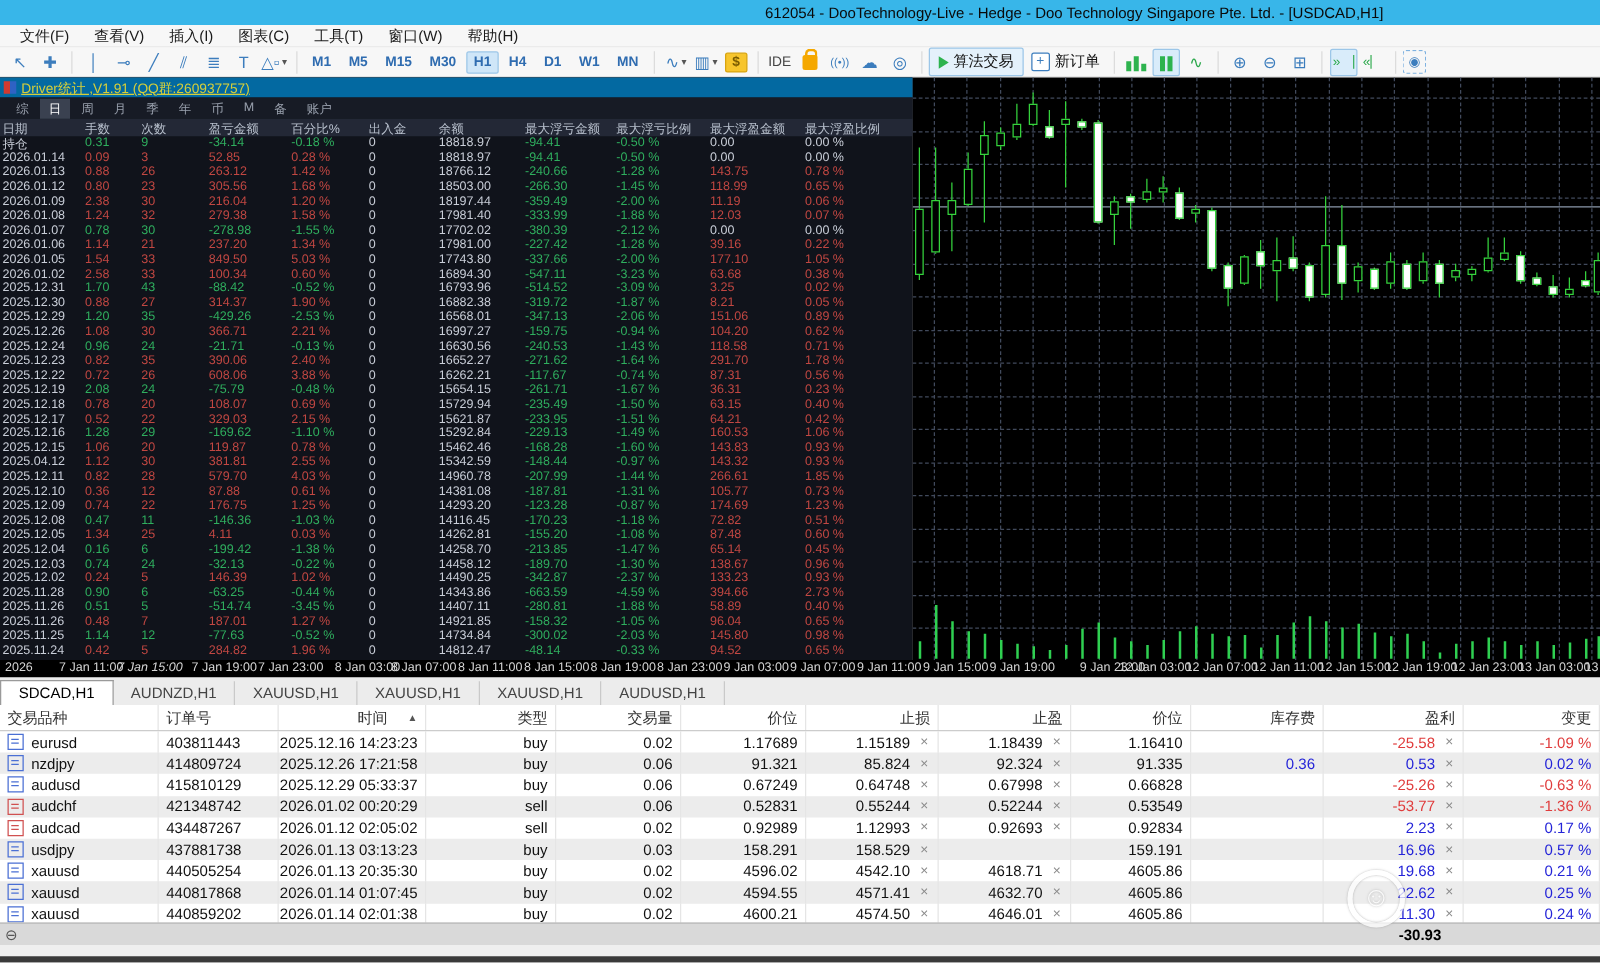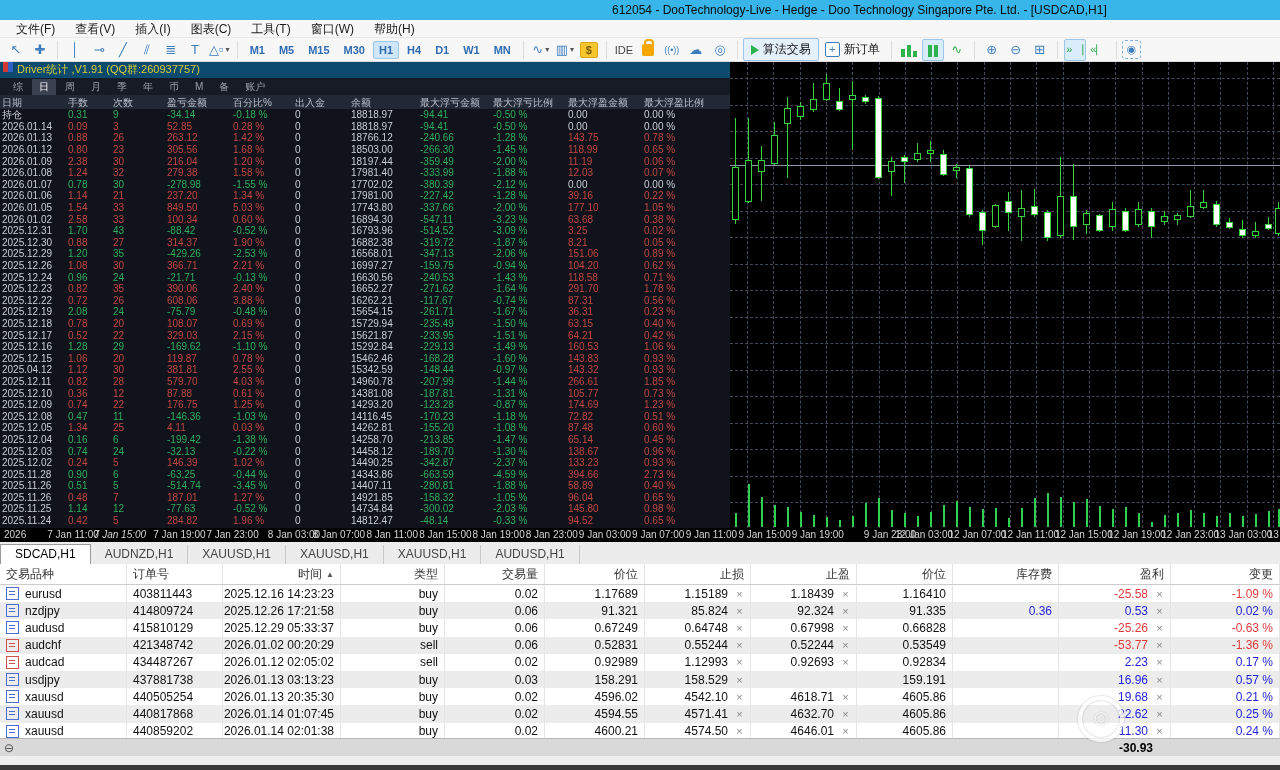--- a/index.html
+++ b/index.html
@@ -39,21 +39,21 @@
   .gridv{position:absolute;top:0;height:100%;width:0;border-left:1px dashed #414a5c;}
   .wick{position:absolute;width:1px;background:#35d23c;}
   .body{position:absolute;border:1px solid #35d23c;box-sizing:border-box;}
   .vol{position:absolute;width:2px;background:#2fd051;}
   .bidline{position:absolute;left:0;width:100%;height:1px;background:#8b98aa;}
   #axis{position:absolute;left:0;top:528px;width:1280px;height:14px;background:#000;color:#d5d5d5;font-size:10px;}
   #axis .al{position:absolute;top:1px;white-space:nowrap;transform:translateX(-50%);}
   #axis .ay{position:absolute;top:1px;left:4px;transform:none;}
   
   #stats{position:absolute;left:0;top:62px;width:730px;height:466px;background:#10131b;color:#c9ced8;font-size:10px;}
-  .ptitle{height:16px;background:#0c4a6e;display:flex;gap:4px;padding-left:3px;color:#d6cf3a;font-size:11px;}
+  .ptitle{height:16px;background:#0369a1;display:flex;align-items:center;gap:4px;padding-left:3px;color:#d6cf3a;font-size:11px;text-decoration:underline;}
   .plogo{width:10px;height:10px;background:linear-gradient(90deg,#d03a30 50%,#2f62c4 50%);}
   .ptabs{height:17px;background:#171b25;display:flex;align-items:center;gap:2px;padding-left:6px;color:#99a0ad;}
   .ptab{padding:1px 7px;}
   .ptab.active{background:#3a4150;color:#fff;}
   .phead{height:14px;background:#232836;display:flex;color:#b8c0cd;}
   .srow{height:11.6px;display:flex;align-items:center;}
   .scell{overflow:hidden;white-space:nowrap;box-sizing:border-box;padding-left:2px;}
   .c0{width:66px;} .c1{width:45px;} .c2{width:54px;} .c3{width:66px;} .c4{width:62px;} .c5{width:56px;}
   .c6{width:69px;} .c7{width:73px;} .c8{width:75px;} .c9{width:76px;} .c10{width:80px;}
   .phead .scell{padding-top:1px;}
@@ -63,21 +63,21 @@
               display:flex;align-items:flex-end;font-size:12px;color:#444;}
   .ctab{padding:2px 14px 3px 14px;border-right:1px solid #c9c9c9;}
   .ctab.active{background:#fff;border:1px solid #9a9a9a;border-bottom:none;color:#000;}
   
   #orders{position:absolute;left:0;top:564px;width:1280px;height:174px;background:#fff;font-size:12px;color:#111;}
   .orow{display:flex;height:17.2px;align-items:center;}
   .ohead{height:20px;color:#333;border-bottom:1px solid #ccc;background:#fff;}
   .ocell{box-sizing:border-box;padding:0 6px;border-right:1px solid #e5e5e5;height:100%;display:flex;align-items:center;overflow:hidden;white-space:nowrap;}
   .num{justify-content:flex-end;}
   .alt{background:#ececec;}
-  .oc0{width:127px;} .oc1{width:96px;} .oc2{width:118px;} .oc3{width:104px;} .oc4{width:100px;} .oc5{width:100px;}
+  .oc0{width:127px;} .oc1{width:96px;} .oc2{width:118px;gap:12px;} .oc3{width:104px;} .oc4{width:100px;} .oc5{width:100px;}
   .oc6{width:106px;} .oc7{width:106px;} .oc8{width:96px;} .oc9{width:106px;} .oc10{width:112px;} .oc11{width:109px;}
   .xbtn{color:#8a8a8a;font-size:11px;margin-left:7px;width:9px;text-align:center;}
   .pb{color:#2424d8;} .pr{color:#e03c3c;}
   .symic{width:11px;height:11px;border:1px solid #4a6fd4;margin-right:6px;position:relative;flex:none;}
   .symic:before{content:"";position:absolute;left:2px;top:3px;width:6px;height:1px;background:#4a6fd4;box-shadow:0 3px 0 #4a6fd4;}
   .symic.sell{border-color:#d05050;} .symic.sell:before{background:#d05050;box-shadow:0 3px 0 #d05050;}
   .sortarrow{font-size:8px;color:#555;margin-left:4px;}
   
   #summary{position:absolute;left:0;top:738px;width:1280px;height:18px;background:#d9d9d9;border-top:1px solid #b8b8b8;
            display:flex;align-items:center;font-size:12px;color:#000;padding-left:4px;box-sizing:border-box;}

